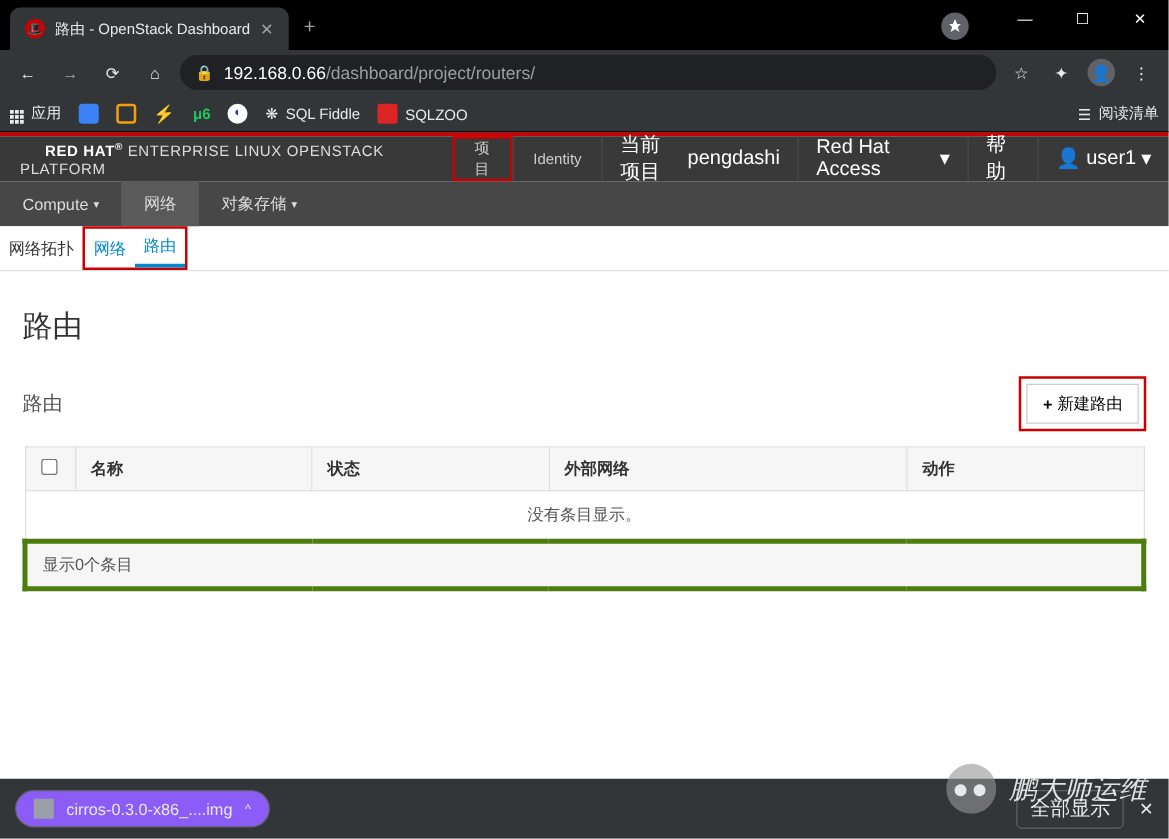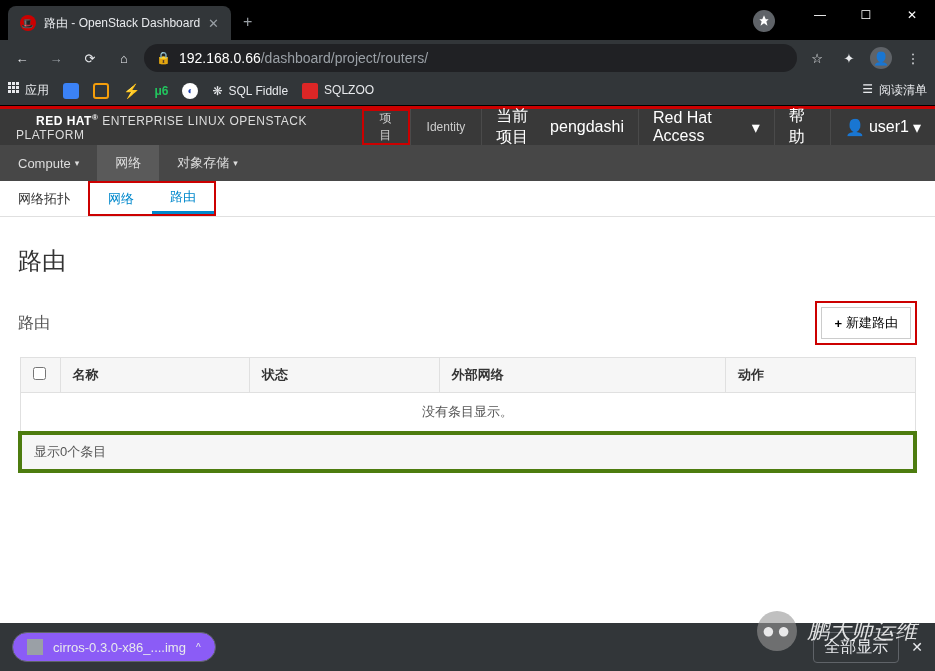--- a/index.html
+++ b/index.html
@@ -21,21 +21,21 @@
 .toolbar .nav-btn { width:28px; height:28px; display:flex; align-items:center; justify-content:center; color:#9aa0a6; }
 .toolbar .nav-btn.en { color:#e8eaed; }
 .addr { flex:1; background:#202124; border-radius:14px; height:28px; display:flex; align-items:center; padding:0 12px; color:#9aa0a6; font-size:14px; gap:8px;}
 .addr .lock { color:#9aa0a6; font-size:12px;}
 .addr .host { color:#fff; }
 .toolbar-right { display:flex; gap:4px; align-items:center; }
 .toolbar-right .ic { width:28px; height:28px; display:flex; align-items:center; justify-content:center; color:#e8eaed; }
 .toolbar-right .avatar { width:22px; height:22px; border-radius:50%; background:#5f6368; display:flex; align-items:center; justify-content:center;}
 
 .bookmarks { background:#323639; height:30px; display:flex; align-items:center; padding:0 8px; gap:14px; border-bottom:1px solid #000; color:#e8eaed; font-size:12px;}
-.bookmarks .bm { display:flex; align-items:flex-start; gap:6px; }
+.bookmarks .bm { display:flex; align-items:flex-end; gap:6px; }
 .bookmarks .apps-ic { display:inline-grid; grid-template-columns:repeat(3,3px); grid-template-rows:repeat(3,3px); gap:1px; }
 .bookmarks .apps-ic span { background:#e8eaed; width:3px; height:3px;}
 .bookmarks .spacer { flex:1; }
 
 
 .red-line { height:3px; background:#c00; }
 .os-header { background:#393939; height:36px; display:flex; align-items:center; color:#fff; font-size:12px; }
 .os-brand { padding:0 16px; letter-spacing:0.5px; font-weight:bold; font-size:12px;}
 .os-brand .rh { color:#fff;margin-left:20px; }
 .os-brand .rest { color:#ddd; font-weight:normal;}
@@ -44,21 +44,21 @@
 .os-nav .item.boxed { border:2px solid #c00; }
 .os-right { margin-left:auto; display:flex; height:100%; font-size:16px;}
 .os-right .sect { padding:0 14px; display:flex; align-items:center; height:100%; border-left:1px solid #4a4a4a; gap:4px;}
 
 .subnav { background:#474747; height:36px; display:flex; align-items:center; color:#ddd; font-size:13px;}
 .subnav .item { padding:0 18px; height:100%; display:flex; align-items:center; gap:4px;}
 .subnav .item.active { background:#5a5a5a; }
 .subnav .chev { font-size:9px; }
 
 .tabrow { background:#fff; height:36px; display:flex; align-items:center; border-bottom:1px solid #e0e0e0; font-size:13px;}
-.tabrow .item { padding:0 18px; height:100%; display:flex; align-items:center; color:#333;}
+.tabrow .item { padding:0 7px; height:100%; display:flex; align-items:center; color:#333;}
 .tabrow .item.linkish { color:#0088cc; }
 .tabrow .item.active { color:#0088cc; border-bottom:3px solid #0088cc; }
 .tabrow .group-box { border:2px solid #c00; display:flex; height:100%; }
 
 
 .content { padding:18px; }
 .page-title { font-size:24px; color:#333; margin:10px 0 24px; font-weight:normal;}
 .panel-head { display:flex; align-items:center; justify-content:space-between; margin-bottom:12px;}
 .panel-title { font-size:16px; color:#555; }
 .btn-new-wrap { border:2px solid #c00; padding:4px; }

